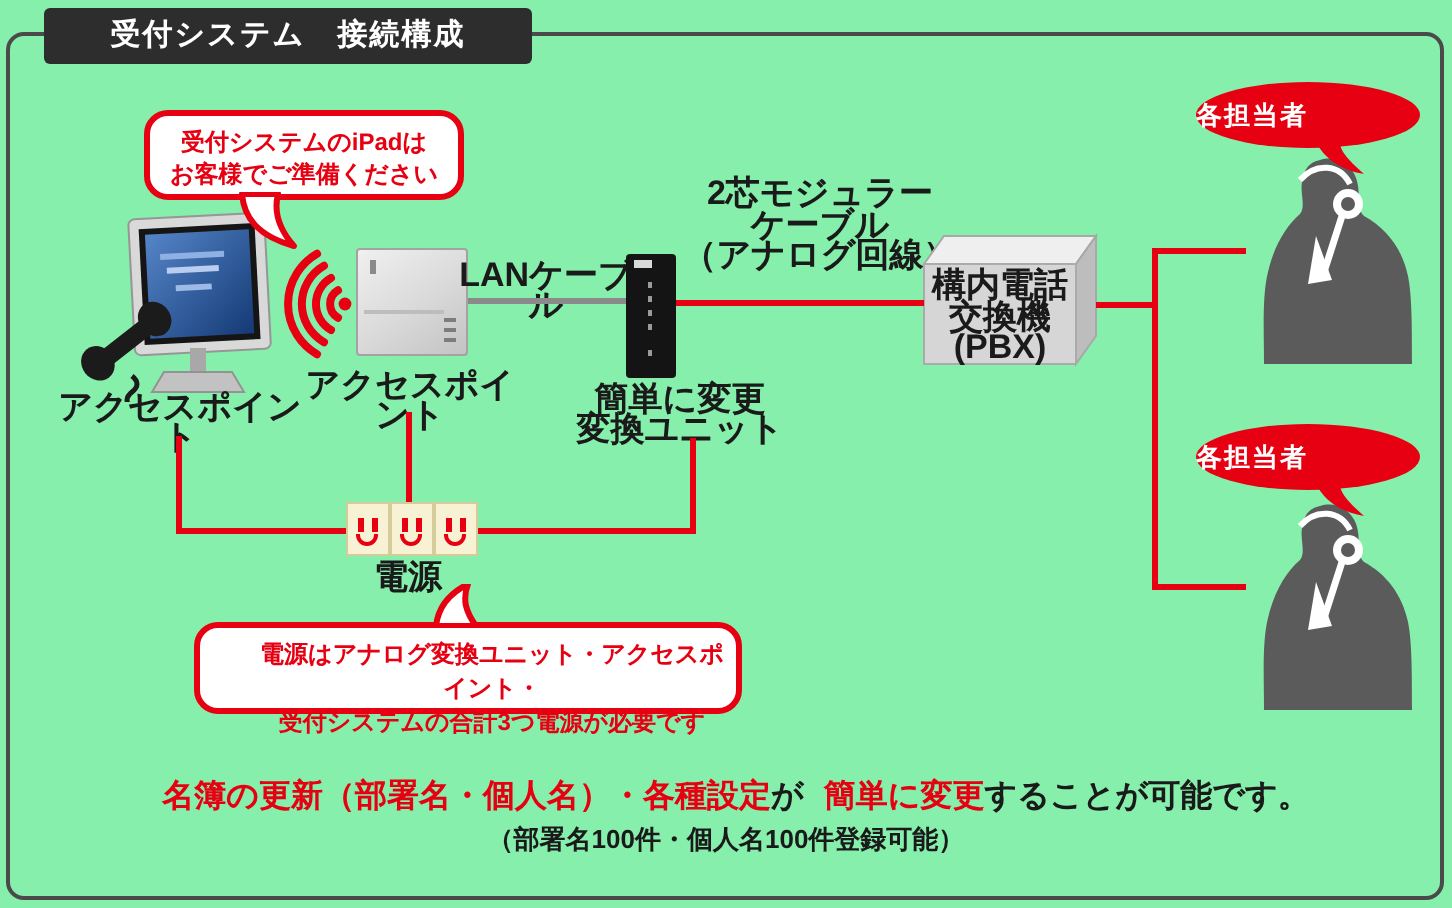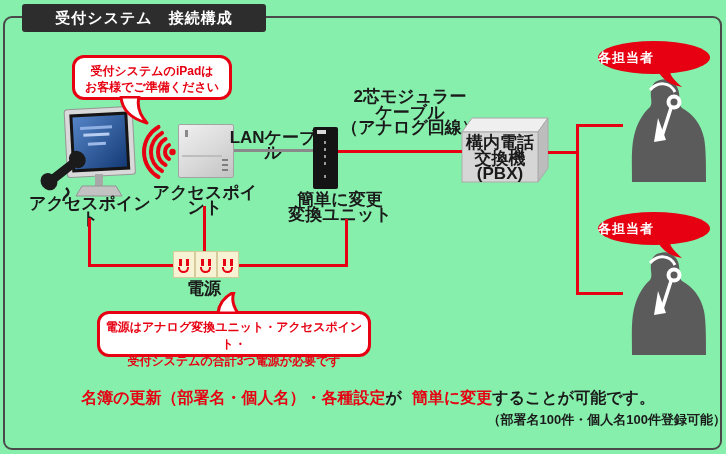--- a/index.html
+++ b/index.html
@@ -12,21 +12,21 @@
   .frame{ left:3px; top:16px; width:719px; height:434px; border:2px solid #4a4a4a; border-radius:9px; }
 
   
   .title-bar{ left:22px; top:4px; width:244px; height:28px; background:#2d2d2d; border-radius:3px;
     color:#fff; font-size:15px; font-weight:bold; letter-spacing:1px; text-align:center; line-height:28px; z-index:5;}
 
   
   .note-bubble{ background:#fff; border:3px solid #e60012; border-radius:12px; color:#e60012;
     font-weight:bold; text-align:center; z-index:4;margin-left:12px;}
   .ipad-note{ left:60px; top:55px; width:160px; height:45px; font-size:12px; line-height:16px; padding-top:5px;}
-  .power-note{ left:85px; top:311px; width:274px; height:46px; font-size:12px; line-height:17px; padding-top:5px;}
+  .power-note{ left:85px; top:311px; width:274px; height:46px; font-size:12px; line-height:17px; padding-top:5px;padding-left:24px;}
   .tail{ z-index:6; }
 
   
   .dev-label{ color:#1a1a1a; font-size:17px; font-weight:600; text-align:center; line-height:15px; }
 
   
   .ap-box{ left:178px; top:124px; width:56px; height:54px; border:1px solid #a3a3a3; border-radius:2px;
     background:linear-gradient(145deg,#f0f0f0 0%,#d9d9d9 55%,#c3c3c3 100%); }
   .ap-mark{ position:absolute; left:6px; top:5px; width:3px; height:7px; background:#8a8a8a; }
   .ap-groove{ position:absolute; left:3px; top:30px; width:40px; height:2px; background:#bdbdbd; }
@@ -48,21 +48,21 @@
   .smile{ position:absolute; top:15px; left:4px; width:11px; height:6px; border:2px solid #e60012; border-top:none;
     border-radius:0 0 8px 8px; }
 
   
   .staff-bubble{ width:112px; height:33px; background:#e60012; border-radius:50%; color:#fff; font-size:13px;
     font-weight:bold; text-align:left; line-height:33px; letter-spacing:1px; z-index:4;}
 
   
   .footer-line1{ left:0; top:388px; width:726px; text-align:center; font-size:16px; font-weight:bold; color:#1a1a1a; }
   .footer-line1 .red{ color:#e60012;margin-left:10px; }
-  .footer-line2{ left:0; top:411px; width:726px; text-align:right; font-size:13px; font-weight:bold; color:#1a1a1a; }
+  .footer-line2{ left:0; top:411px; width:726px; text-align:center; font-size:13px; font-weight:bold; color:#1a1a1a; }
 </style>
 </head>
 <body>
 
 <div id="stage">
 
   <div class="abs frame"></div>
 
   <div class="abs title-bar">受付システム　接続構成</div>
 

